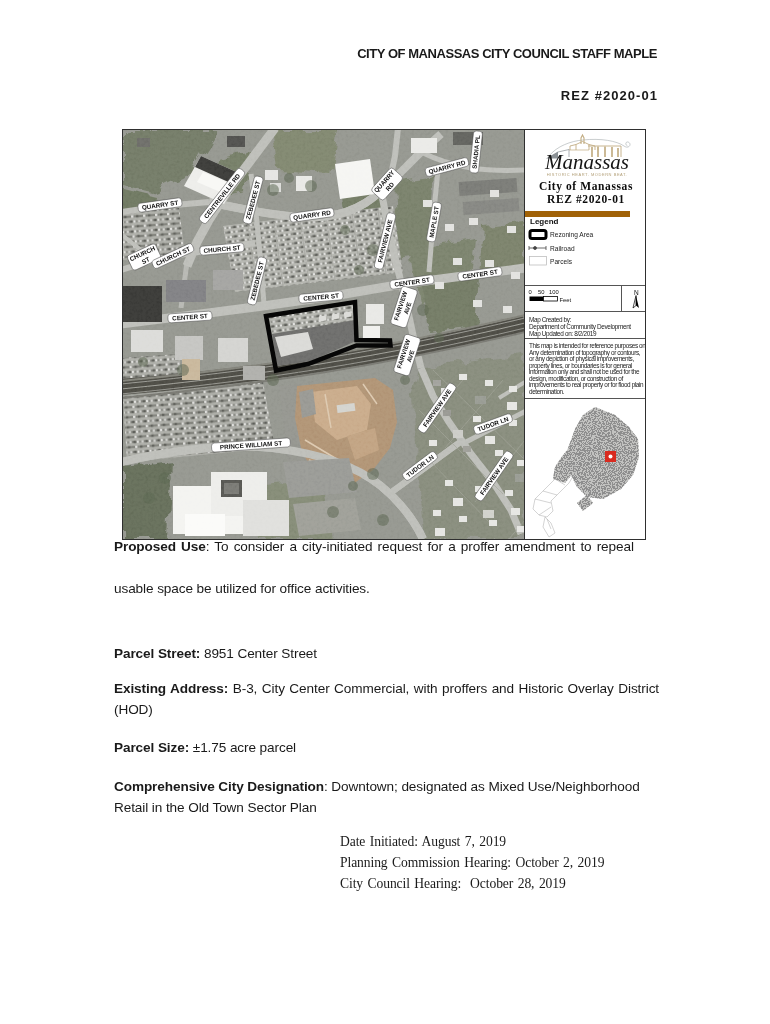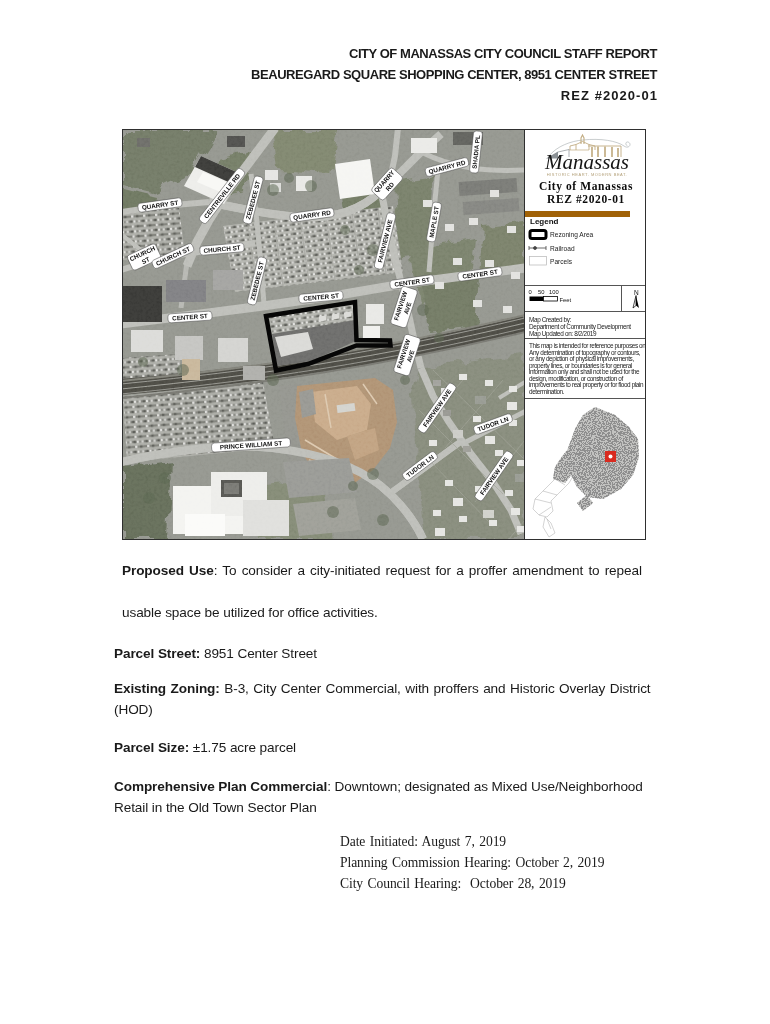--- a/index.html
+++ b/index.html
@@ -4,21 +4,21 @@
 <style>
   html,body{margin:0;padding:0;background:#fff;}
   body{width:770px;height:1024px;position:relative;font-family:"Liberation Sans",sans-serif;overflow:hidden;}
   .hdr{position:absolute;right:113px;top:43px;text-align:right;font-weight:bold;font-size:13px;line-height:21px;color:#1a1a1a;letter-spacing:0px;}
   .para{position:absolute;left:114px;font-size:13.6px;line-height:21px;color:#1a1a1a;letter-spacing:-0.1px;}
   b{font-weight:bold;}
 </style>
 </head>
 <body>
 
-<div class="hdr"><span style="letter-spacing:-0.45px">CITY OF MANASSAS CITY COUNCIL STAFF REPORT</span><br><span style="letter-spacing:-0.45px">BEAUREGARD SQUARE SHOPPING CENTER, 8951 CENTER STREET</span><br><span style="letter-spacing:1.05px;margin-right:-1px">REZ #2020-01</span></div>
+<div class="hdr"><span style="letter-spacing:-0.45px">CITY OF MANASSAS CITY COUNCIL STAFF MAPLE</span><br><br><span style="letter-spacing:1.05px;margin-right:-1px">REZ #2020-01</span></div>
 
 <div id="mapbox" style="position:absolute;left:122px;top:129px;width:522px;height:409px;border:1.5px solid #2f2f2f;background:#fff;">
 
   <div id="aerial" style="position:absolute;left:0;top:0;width:401px;height:409px;overflow:hidden;">
   <svg width="401" height="409" viewBox="0 0 401 409" xmlns="http://www.w3.org/2000/svg">
   <defs>
     <filter id="grain" x="0" y="0" width="100%" height="100%">
       <feTurbulence type="fractalNoise" baseFrequency="0.35" numOctaves="3" seed="11" result="n"></feTurbulence>
       <feColorMatrix in="n" type="matrix" values="0 0 0 0 0.5,0 0 0 0 0.5,0 0 0 0 0.48,0.6 0.6 0.6 0 0"></feColorMatrix>
     </filter>
@@ -474,23 +474,23 @@
           <path d="M22,120 L26,130"></path>
         </g>
 
         <rect x="80" y="52" width="11" height="11" fill="#d92b20"></rect>
         <circle cx="85.5" cy="57.5" r="2" fill="#fff"></circle>
       </svg>
     </div>
   </div>
 </div>
 
-<div class="para" style="top:560px;margin-left:8px;"><span style="word-spacing:1.5px"><b>Proposed Use</b>: To consider a city-initiated request for a proffer amendment to repeal</span><br><br>usable space be utilized for office activities.</div>
+<div class="para" style="top:536px;"><span style="word-spacing:1.5px"><b>Proposed Use</b>: To consider a city-initiated request for a proffer amendment to repeal</span><br><br>usable space be utilized for office activities.</div>
 
 <div class="para" style="top:643px;"><b>Parcel Street:</b> 8951 Center Street</div>
 
-<div class="para" style="top:678px;"><span style="word-spacing:0.85px"><b>Existing Zoning:</b> B-3, City Center Commercial, with proffers and Historic Overlay District</span><br>(HOD)</div>
+<div class="para" style="top:678px;"><span style="word-spacing:0.85px"><b>Existing Address:</b> B-3, City Center Commercial, with proffers and Historic Overlay District</span><br>(HOD)</div>
 
 <div class="para" style="top:737px;"><b>Parcel Size:</b> ±1.75 acre parcel</div>
 
-<div class="para" style="top:776px;"><b>Comprehensive Plan Commercial</b>: Downtown; designated as Mixed Use/Neighborhood<br>Retail in the Old Town Sector Plan</div>
+<div class="para" style="top:776px;"><b>Comprehensive City Designation</b>: Downtown; designated as Mixed Use/Neighborhood<br>Retail in the Old Town Sector Plan</div>
 
 <div class="para" style="left:340px;top:831px;word-spacing:1.2px;font-family:Liberation Serif, serif;">Date Initiated: August 7, 2019<br>Planning Commission Hearing: October 2, 2019<br>City Council Hearing:&nbsp; October 28, 2019</div>
 
 </body></html>

